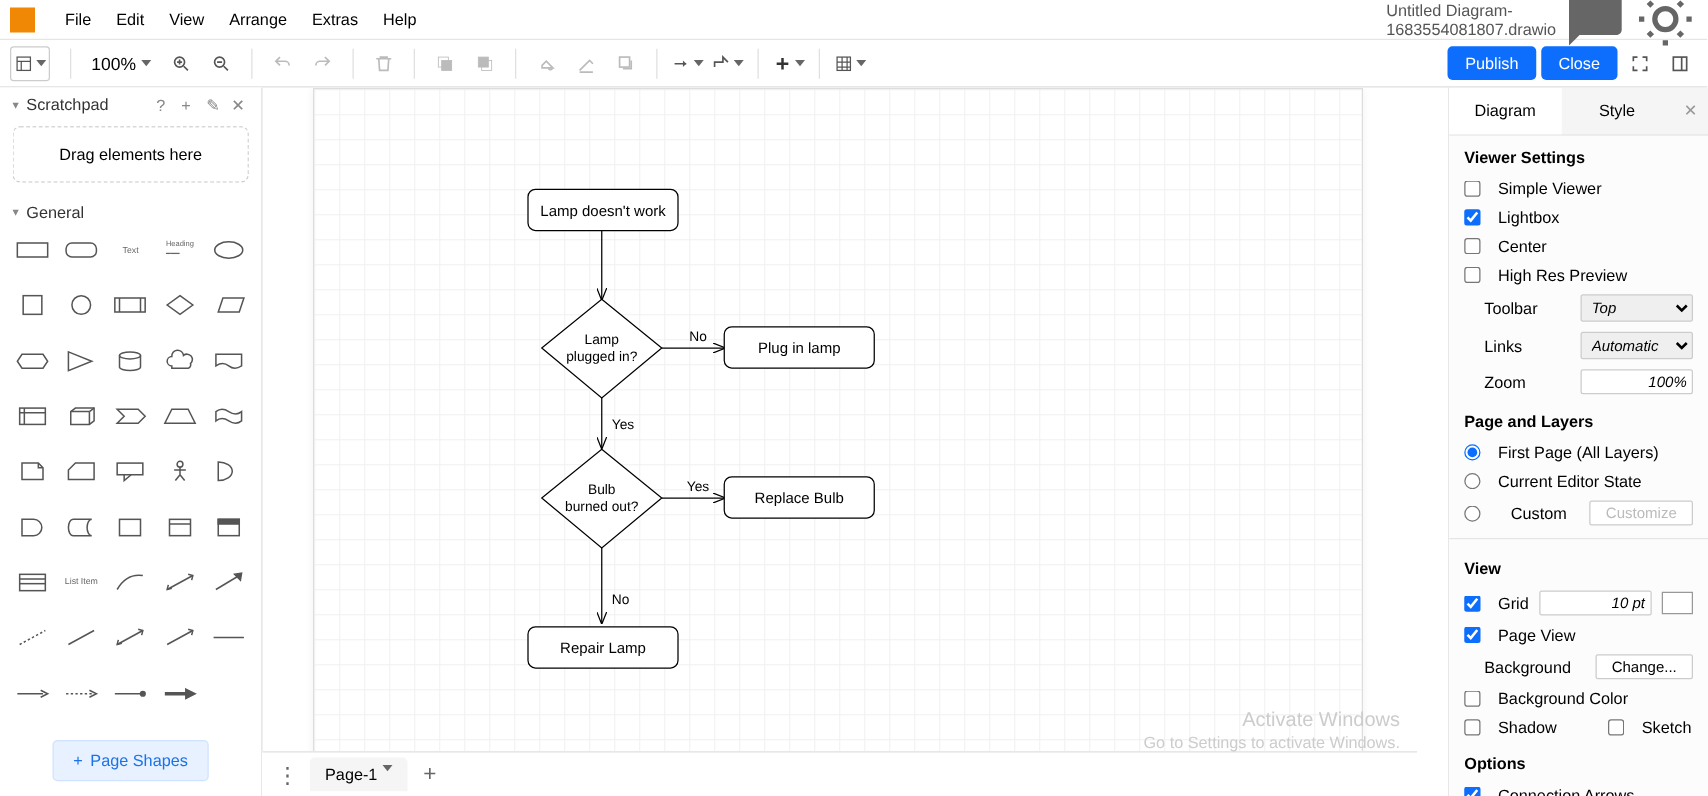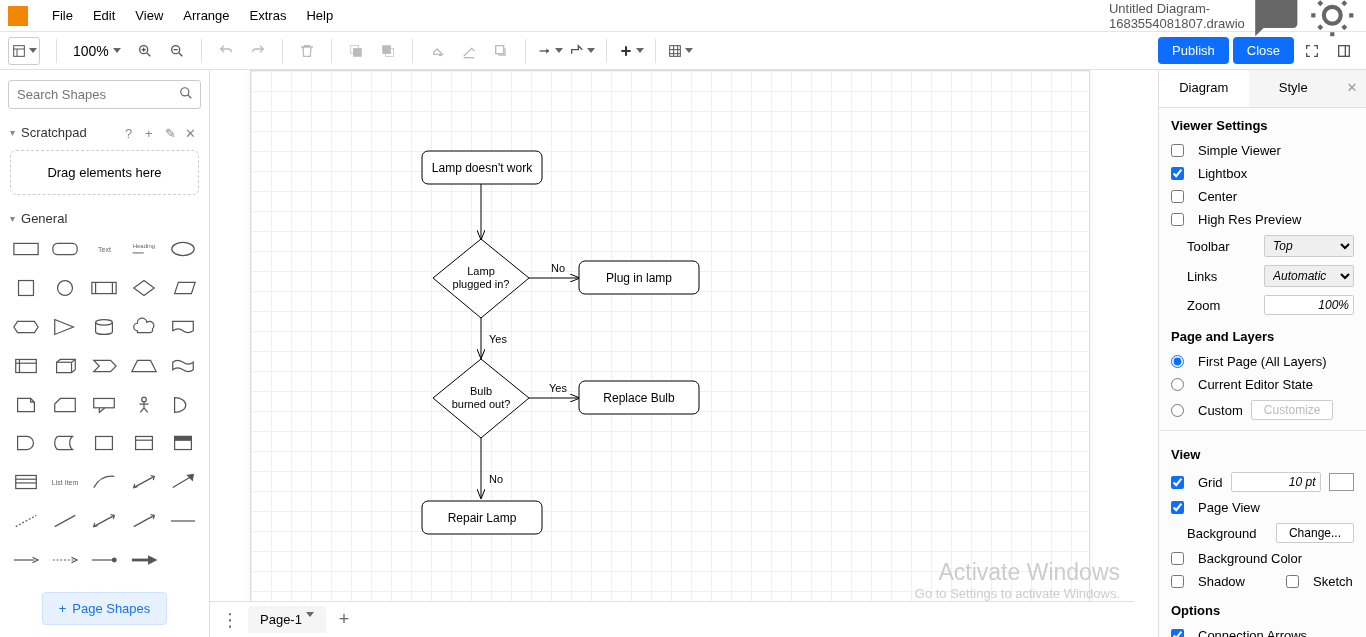--- a/index.html
+++ b/index.html
@@ -52,37 +52,37 @@
 }
 .canvas-svg { position:absolute; left:0; top:0; }
 
 
 .panel-right { width: 208px; border-left:1px solid #e0e0e0; background:#fcfcfc; display:flex; flex-direction:column; font-size:13px; overflow-y:auto;}
 .panel-tabs { display:flex; border-bottom:1px solid #e0e0e0;}
 .panel-tab { flex:1; text-align:center; padding:10px 0; cursor:pointer; background:#f5f5f5; }
 .panel-tab.active { background:#fff; border-bottom:2px solid #fff; font-weight:500;}
 .panel-tab.close { flex:0 0 28px; color:#999; }
 .panel-section-title { font-weight:600; padding:10px 12px 6px; }
-.panel-row { display:flex; align-items:center; padding:4px 12px; gap:8px; }
+.panel-row { display:flex; align-items:center; padding:4px 12px; gap:8px;justify-content:space-between; }
 .panel-row label { flex:1; }
 .panel-row input[type=checkbox], .panel-row input[type=radio] { margin-right:6px; accent-color:#0d6efd;}
 .panel-row select, .panel-row input[type=text] { border:1px solid #ccc; border-radius:2px; padding:2px 4px; font-size:12px; width:90px;font-style:italic;}
 .panel-row .small-input { width:50px; text-align:right; padding:2px 4px; border:1px solid #ccc; border-radius:2px; font-size:12px;}
 .panel-row button { border:1px solid #ccc; background:#fff; padding:2px 12px; border-radius:2px; font-size:12px; cursor:pointer;}
 .panel-row .swatch { width:28px; height:18px; border:1px solid #999; background:#fff; }
 .indent { padding-left:28px; }
 .disabled-btn { color:#bbb; border-color:#ddd; }
 
 
 .bottom-tabs { position:absolute; bottom:0; left:210px; right:232px; height:36px; border-top:1px solid #e0e0e0; background:#fff; display:flex; align-items:center; padding:0 8px; gap:6px;}
 .page-tab { padding:6px 12px; background:#f5f5f5; border-radius:4px 4px 0 0; font-size:13px; cursor:pointer; display:flex; align-items:flex-start; gap:4px;}
 .add-page { width:24px; height:24px; display:flex; align-items:center; justify-content:center; cursor:pointer; color:#666; font-size:18px;}
 
 .watermark { position:absolute; right:246px; bottom:36px; text-align:right; color:#ccc; font-size:13px; pointer-events:none;}
-.watermark .big { font-size:23px; }
+.watermark .big { font-size:16px; }
 </style>
 </head>
 <body>
 
 <div class="menubar">
   <div class="logo"></div>
   <div class="menu-item">File</div>
   <div class="menu-item">Edit</div>
   <div class="menu-item">View</div>
   <div class="menu-item">Arrange</div>
@@ -223,29 +223,20 @@
       <svg viewBox="0 0 24 24" stroke="#555" fill="none" stroke-width="2">
         <rect x="4" y="4" width="16" height="16"></rect>
         <line x1="14" y1="4" x2="14" y2="20"></line>
       </svg>
     </div>
 </div>
 
 <div class="main">
 
   <div class="sidebar-left">
-    <div class="search-box">
-      <input type="text" placeholder="Search Shapes" style="">
-      <span class="search-icon">
-        <svg width="14" height="14" viewBox="0 0 24 24" stroke="#666" fill="none" stroke-width="2">
-            <circle cx="10" cy="10" r="7"></circle>
-            <line x1="15" y1="15" x2="21" y2="21"></line>
-          </svg>
-      </span>
-    </div>
     <div class="section-header">
       <span class="caret">▾</span>
       <span>Scratchpad</span>
       <span class="spacer"></span>
       <span class="mini-icon">?</span>
       <span class="mini-icon">+</span>
       <span class="mini-icon">✎</span>
       <span class="mini-icon">✕</span>
     </div>
     <div class="dropzone">Drag elements here</div>

